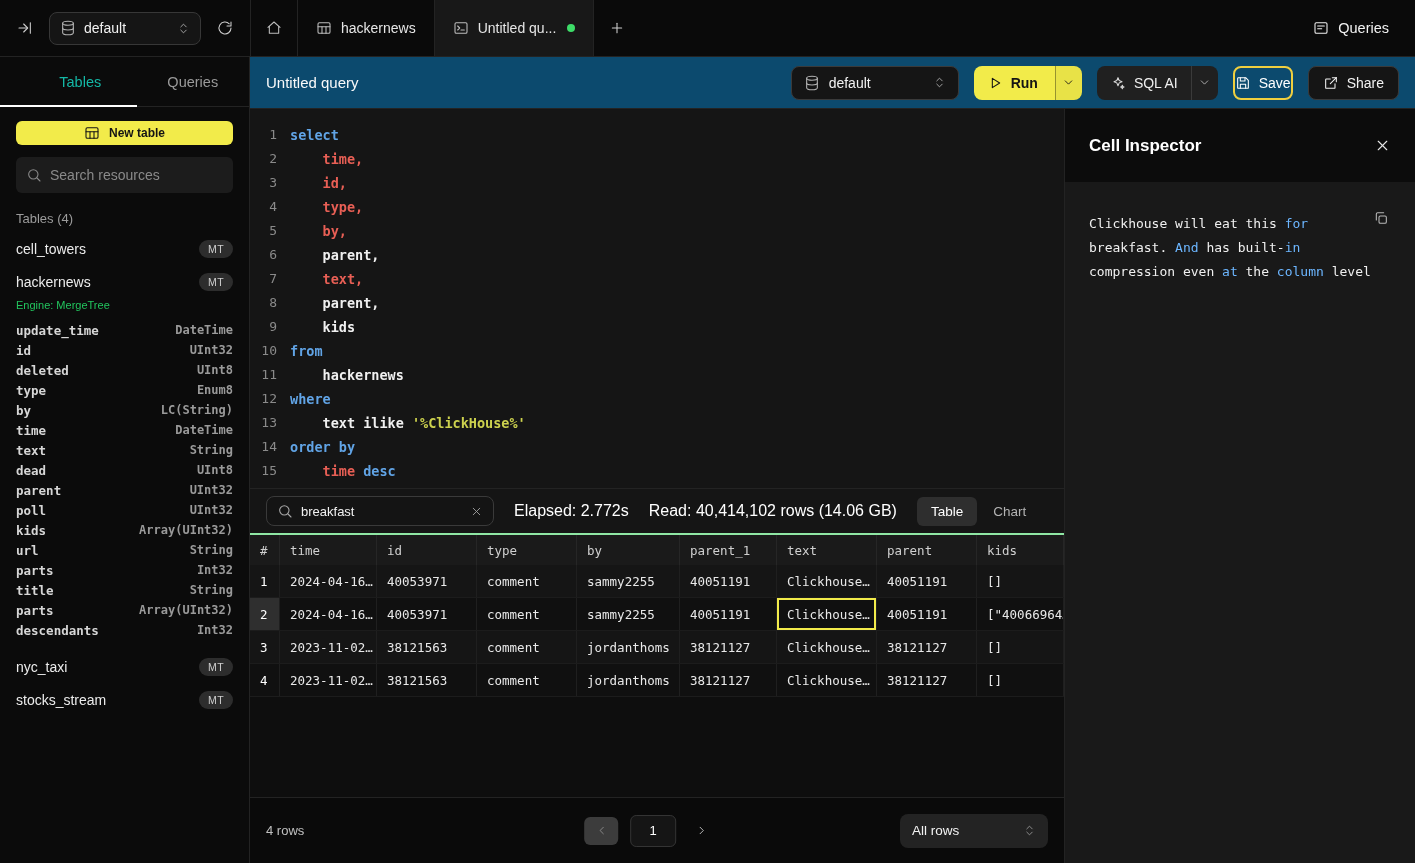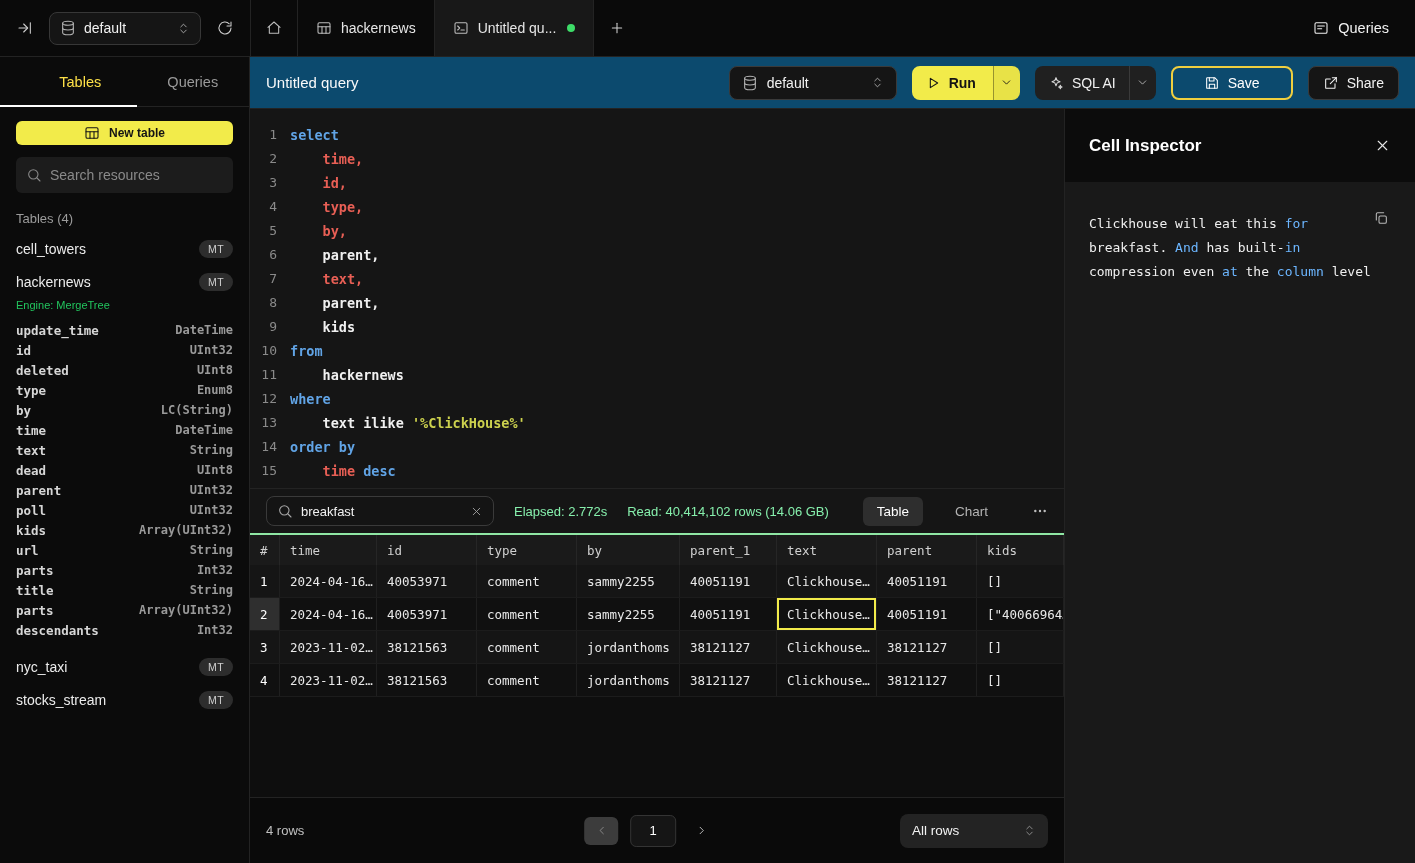--- a/index.html
+++ b/index.html
@@ -37,21 +37,21 @@
 
   
   .shell { flex:1; display:flex; min-height:0; }
 
   
   .sidebar { width:250px; flex:0 0 250px; border-right:1px solid #232323; background:#0b0b0b;
     display:flex; flex-direction:column; }
   .sidebar-tabs { height:50px; flex:0 0 50px; display:flex; border-bottom:1px solid #232323; }
   .sidebar-tab { flex:1; display:flex; align-items:center; justify-content:center; color:#9a9a9a;
     cursor:pointer; position:relative; font-size:14.5px; }
-  .sidebar-tab.active { color:#fde047;padding-left:24px; }
+  .sidebar-tab.active { color:#14b8a6;padding-left:24px; }
   .sidebar-tab.active::after { content:""; position:absolute; left:0; right:0; bottom:-1px; height:2px; background:#ffffff; }
   .sidebar-body { flex:1; padding:14px 16px; overflow:hidden; }
   .new-table-btn { width:100%; height:24px; border-radius:6px; background:var(--accent-yellow,#f2eb4a);
     color:#141414; font-weight:700; gap:9px; font-size:12px; }
   .new-table-btn .icon { color:#141414; }
   .search-box { margin-top:12px; height:36px; background:#1c1c1c; border-radius:6px; display:flex;
     align-items:center; gap:8px; padding:0 10px; }
   .search-box .icon { color:#8a8a8a; }
   .search-input { flex:1; min-width:0; background:transparent; border:none; outline:none; color:#e8e8e8; font-size:14px; }
   .search-input::placeholder { color:#8a8a8a; }
@@ -77,21 +77,21 @@
   .db-select-label { flex:1; color:#f2f2f2; }
   .run-btn { display:flex; height:34px; border-radius:8px; overflow:hidden; }
   .run-main { background:var(--accent-yellow,#f2eb4a); color:#141414; font-weight:700; gap:8px; padding:0 17px 0 13px; }
   .run-main .icon { color:#141414; }
   .run-caret { width:27px; background:var(--accent-yellow,#f2eb4a); color:#141414;
     border-left:1px solid rgba(0,0,0,.35); filter:brightness(.96); }
   .sqlai-btn { display:flex; height:34px; border-radius:8px; overflow:hidden; background:#202020; }
   .sqlai-main { gap:8px; padding:0 13px; color:#f0f0f0; }
   .sqlai-main .icon { color:#d8d8d8; }
   .sqlai-caret { width:27px; border-left:1px solid #3a3a3a; color:#bdbdbd; }
-  .save-btn { height:34px; padding:0 31px; border:2px solid var(--save-border-yellow,#f0cf3f);
+  .save-btn { height:34px; padding:0 0; border:2px solid var(--save-border-yellow,#f0cf3f);
     border-radius:8px; gap:8px; color:#ffffff; }
   .share-btn { height:34px; padding:0 14px; border:1px solid #3a3a3a; background:#151515;
     border-radius:8px; gap:8px; color:#f2f2f2; }
 
   .work-row { flex:1; display:flex; min-height:0; }
   .main { flex:0 0 815px; width:815px; display:flex; flex-direction:column; min-width:0;
     border-right:1px solid #232323; }
 
   
   .editor { height:380px; flex:0 0 380px; background:#151515; padding-top:14px; overflow:hidden;
@@ -106,22 +106,22 @@
 
   
   .results-toolbar { height:44px; flex:0 0 44px; display:flex; align-items:center; gap:20px;
     padding:0 16px; background:#151515; }
   .filter-box { width:228px; height:30px; border:1px solid #3a3a3a; border-radius:8px; background:#141414;
     display:flex; align-items:center; gap:8px; padding:0 10px; }
   .filter-box .icon { color:#a8a8a8; }
   .filter-input { flex:1; min-width:0; background:transparent; border:none; outline:none;
     color:#f2f2f2; font-size:13px; }
   .clear-btn { color:#b5b5b5; }
-  .stat { color:#86efac; font-size:13px; white-space:nowrap; }
-  .view-toggle { margin-left:auto; display:flex; align-items:center; gap:18px; }
+  .stat { color:#ffffff; font-size:16px; white-space:nowrap; }
+  .view-toggle { margin-left:auto; display:flex; align-items:center; gap:2px; }
   .toggle-seg { padding:7px 14px; border-radius:6px; color:#b3b3b3; font-size:13.5px; cursor:pointer; }
   .toggle-seg.active { background:#2e2e2e; color:#ffffff; }
   .more-btn { margin-left:10px; color:#c0c0c0; }
 
   
   .results-area { flex:1; min-height:0; background:#0e0e0e; display:flex; flex-direction:column; overflow:hidden; }
   .grid-header, .grid-row { display:grid;
     grid-template-columns:30px 97px 100px 100px 103px 97px 100px 100px minmax(0,1fr); }
   .grid-header { height:32px; flex:0 0 32px; background:#1a1a1a;
     border-top:2px solid var(--table-accent-green,#8fe7a4); }

